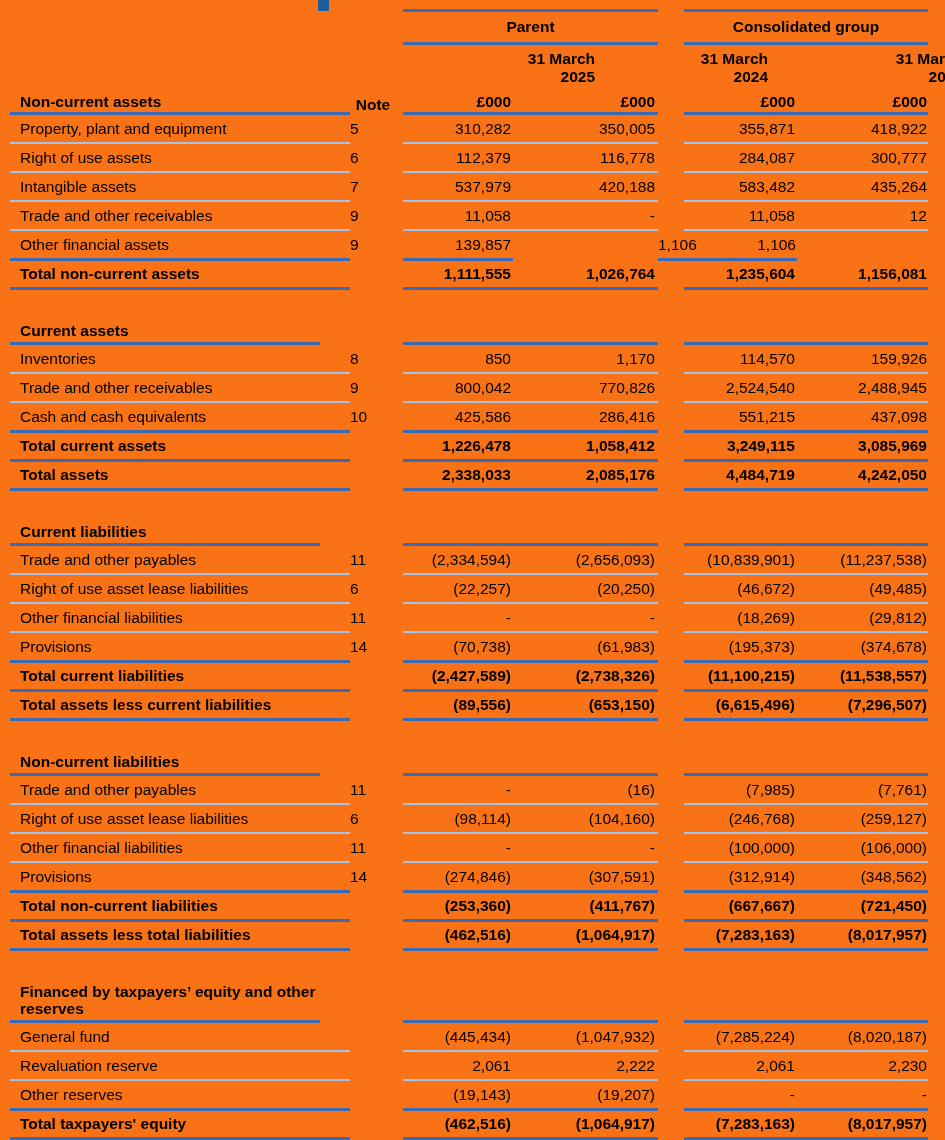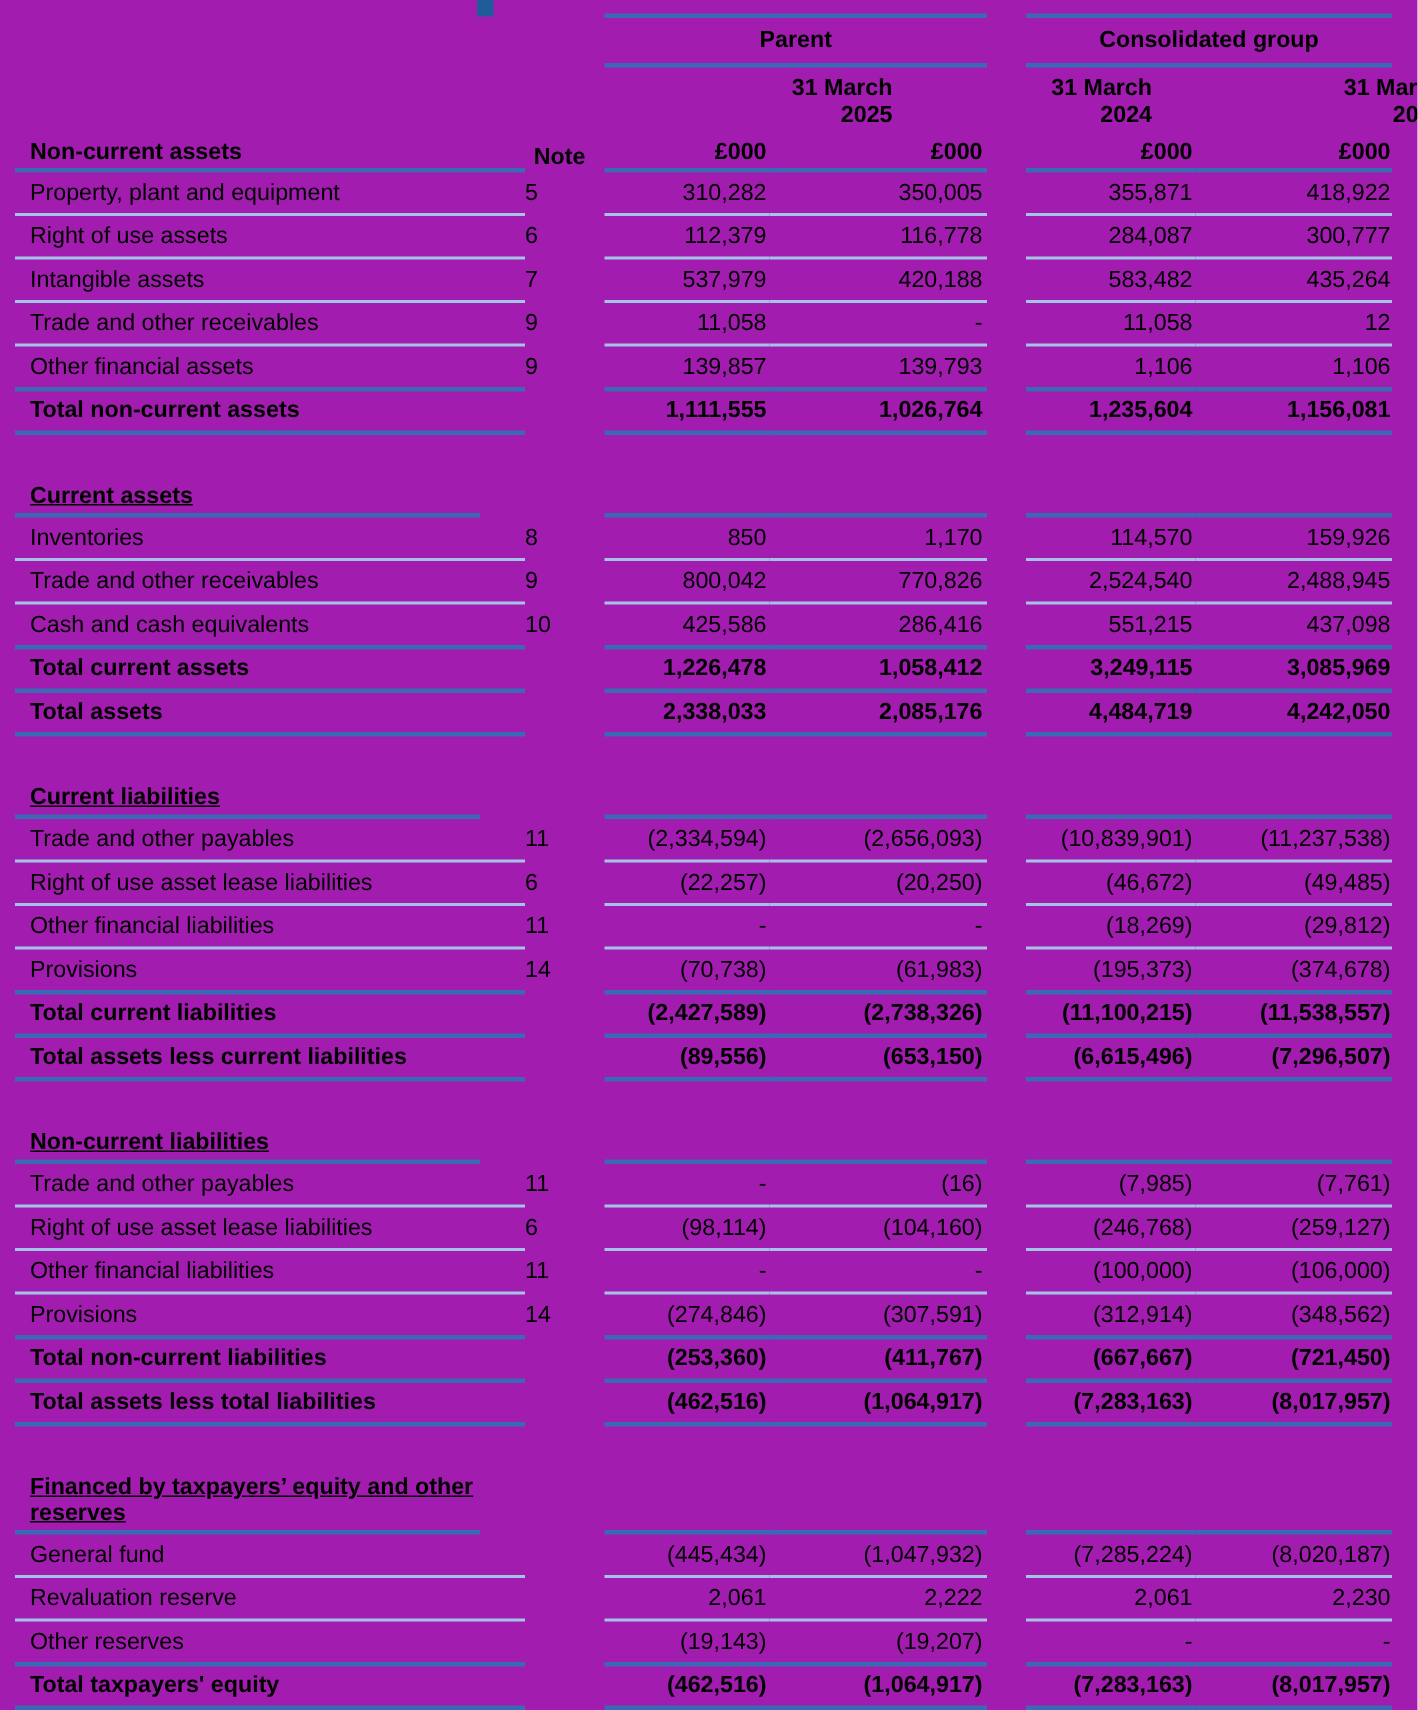--- a/index.html
+++ b/index.html
@@ -12,21 +12,21 @@
   html,body{background:#ffffff;}
   body{
     font-family:"Liberation Sans", sans-serif;
     color:var(--ink);
     font-size:15.5px;
   }
   .page{
     position:relative;
     width:945px;
     height:1140px;
-    background:#a21caf;
+    background:#f97316;
     overflow:hidden;
   }
   .title-fragment{
     position:absolute;
     left:318px; top:0;
     width:11px; height:11px;
     background:var(--fragment);
   }
   
   .trow{
@@ -62,21 +62,21 @@
 
   .main-header-row{min-height:26px;}
   .main-header-row .c{display:flex;align-items:flex-end;justify-content:flex-end;line-height:20px;}
   .main-header-row .c.label{justify-content:flex-start;}
   .main-header-row .c.note{justify-content:center;}
 
   
   .data-row{height:29px;line-height:27px;}
   .section-spacer{height:25px;}
   .section-header-row{min-height:29px;}
-  .section-header-row .c{display:flex;align-items:flex-end;line-height:17px;text-decoration:underline;}
+  .section-header-row .c{display:flex;align-items:flex-end;line-height:17px;}
   .section-header-row .c.label{font-weight:bold;padding-top:8px;padding-bottom:3px;max-width:310px;}
 </style>
 </head>
 <body>
 
 <div class="page">
 
   <div class="title-fragment"></div>
 
   <div class="trow group-row">
@@ -161,21 +161,20 @@
         <div class="c num b-thin col-p2024">-</div>
         <div class="c gap"></div>
         <div class="c num b-thin">11,058</div>
         <div class="c num b-thin col-c2024">12</div>
       </div>
       <div class="trow data-row">
         <div class="c label b-thick">Other financial assets</div>
         <div class="c note">9</div>
         <div class="c sp"></div>
         <div class="c num b-thick">139,857</div>
-        <div class="c num b-thick col-p2024">139,793</div>
         <div class="c gap"></div>
         <div class="c num b-thick">1,106</div>
         <div class="c num b-thick col-c2024">1,106</div>
       </div>
       <div class="trow data-row bold">
         <div class="c label b-thick">Total non-current assets</div>
         <div class="c note"></div>
         <div class="c sp"></div>
         <div class="c num b-thick">1,111,555</div>
         <div class="c num b-thick col-p2024">1,026,764</div>

